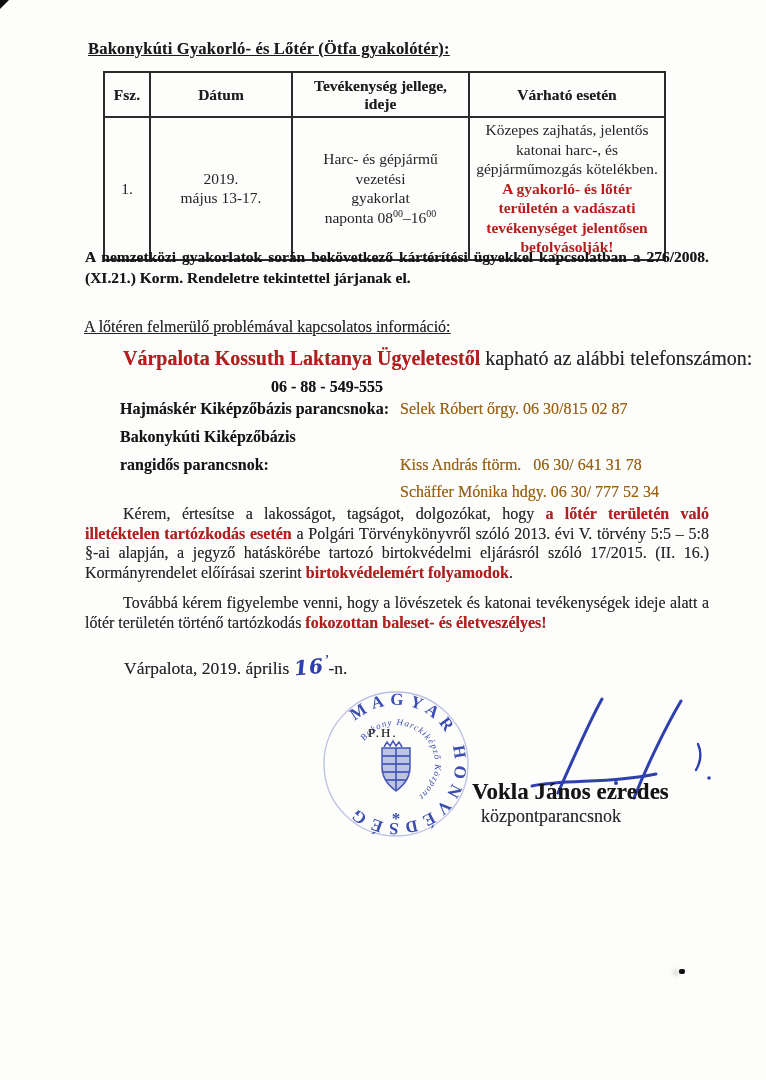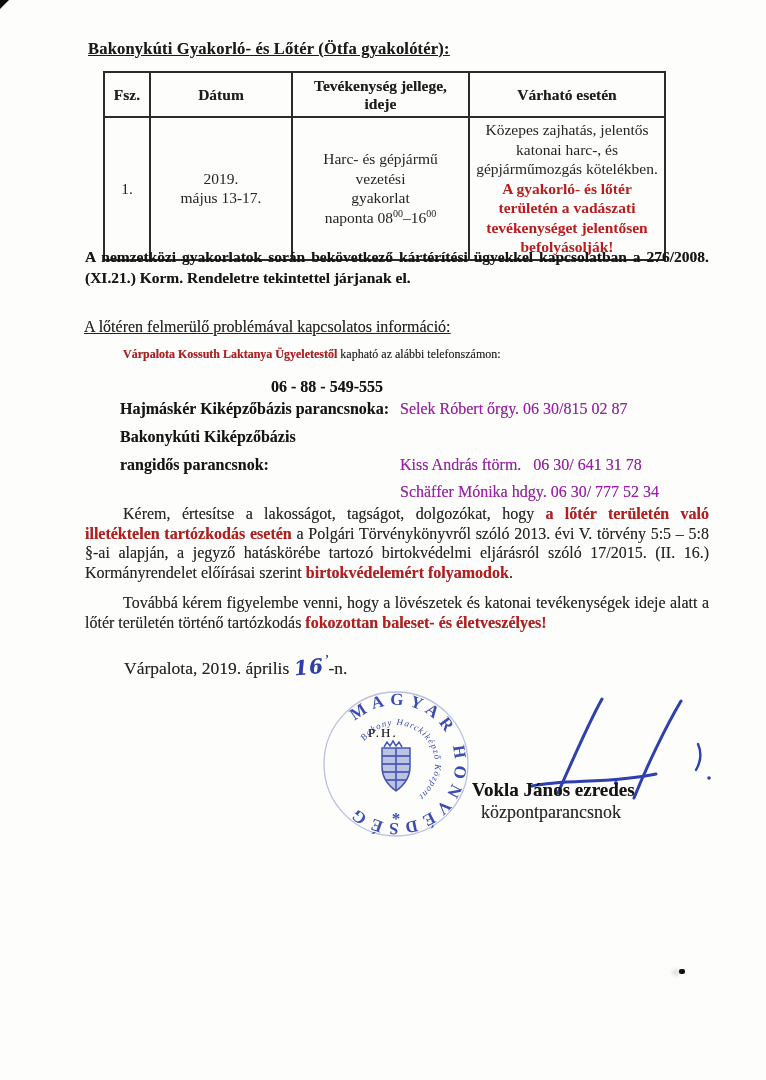--- a/index.html
+++ b/index.html
@@ -32,25 +32,25 @@
   .cell-line { line-height:19.5px; }
   .sup { font-size:10px; vertical-align:super; line-height:0; }
   .b { font-weight:bold; color:#b91c1c; }
 
   
   .legal { position:absolute; left:85px; top:246px; width:624px; font-weight:bold;
     font-size:15.5px; line-height:21px; color:#161616; }
   .legal .l1 { text-align:justify; text-align-last:justify; }
   .info-heading { position:absolute; left:84px; top:318px; font-size:16px;
     text-decoration:underline; }
-  .contact-intro { position:absolute; left:123px; top:347px; font-size:12px; }
+  .contact-intro { position:absolute; left:123px; top:347px; font-size:20px; }
   .phone-main { position:absolute; left:271px; top:378px; font-size:16px; font-weight:bold; color:#141414; }
   .contact-row { position:absolute; left:120px; width:600px; font-size:16px; }
   .contact-row .lbl { font-weight:bold; color:#161616; }
-  .contact-row .val { position:absolute; left:280px; top:0; font-weight:normal; color:#a21caf; white-space:pre; }
+  .contact-row .val { position:absolute; left:280px; top:0; font-weight:normal; color:#a16207; white-space:pre; }
   .row-1 { top:400px; } .row-2 { top:428px; } .row-3 { top:456px; } .row-4 { top:483px; }
   .para { position:absolute; left:85px; width:624px; font-size:16px; line-height:19.6px;
     text-align:justify; text-indent:38px; color:#262626; }
   .para-request { top:504px; }
   .para-warning { top:593px; }
 
   
   .dateline { position:absolute; left:124px; top:655px; font-size:17.5px; color:#262626; }
   .handwritten { display:inline-block; font-family:"DejaVu Serif",serif; font-style:italic;
     font-weight:bold; color:#2e3fae; font-size:20px; transform:rotate(-6deg); letter-spacing:1px; }
@@ -61,21 +61,21 @@
   .stamp-outer { font-family:"Liberation Serif",serif; font-weight:bold; font-size:17px;
     letter-spacing:5.5px; fill:#3b4db0; }
   .stamp-inner { font-family:"Liberation Serif",serif; font-style:italic; font-size:9px;
     letter-spacing:1.1px; fill:#3b4db0; }
   .stamp-star-t { font-size:17px; fill:#3b4db0; font-weight:bold; }
   .ph-label { position:absolute; left:368px; top:725px; font-size:13px; color:#1f1f1f; letter-spacing:2px; }
 
   
   .signature-wrap { position:absolute; left:528px; top:694px; width:192px; height:110px; }
   .sig-block { position:absolute; left:472px; top:779px; width:230px; }
-  .sig-name { font-size:19px; font-weight:bold; color:#151515; }
+  .sig-name { font-size:23px; font-weight:bold; color:#151515; }
   .sig-title { font-size:18px; color:#2a2a2a; margin-left:9px; margin-top:1px; }
 </style>
 </head>
 <body>
 
 <div class="page">
 
   <div class="corner-mark"></div>
 
   <h1 class="title txt">Bakonykúti Gyakorló- és Lőtér (Ötfa gyakolótér):</h1>

